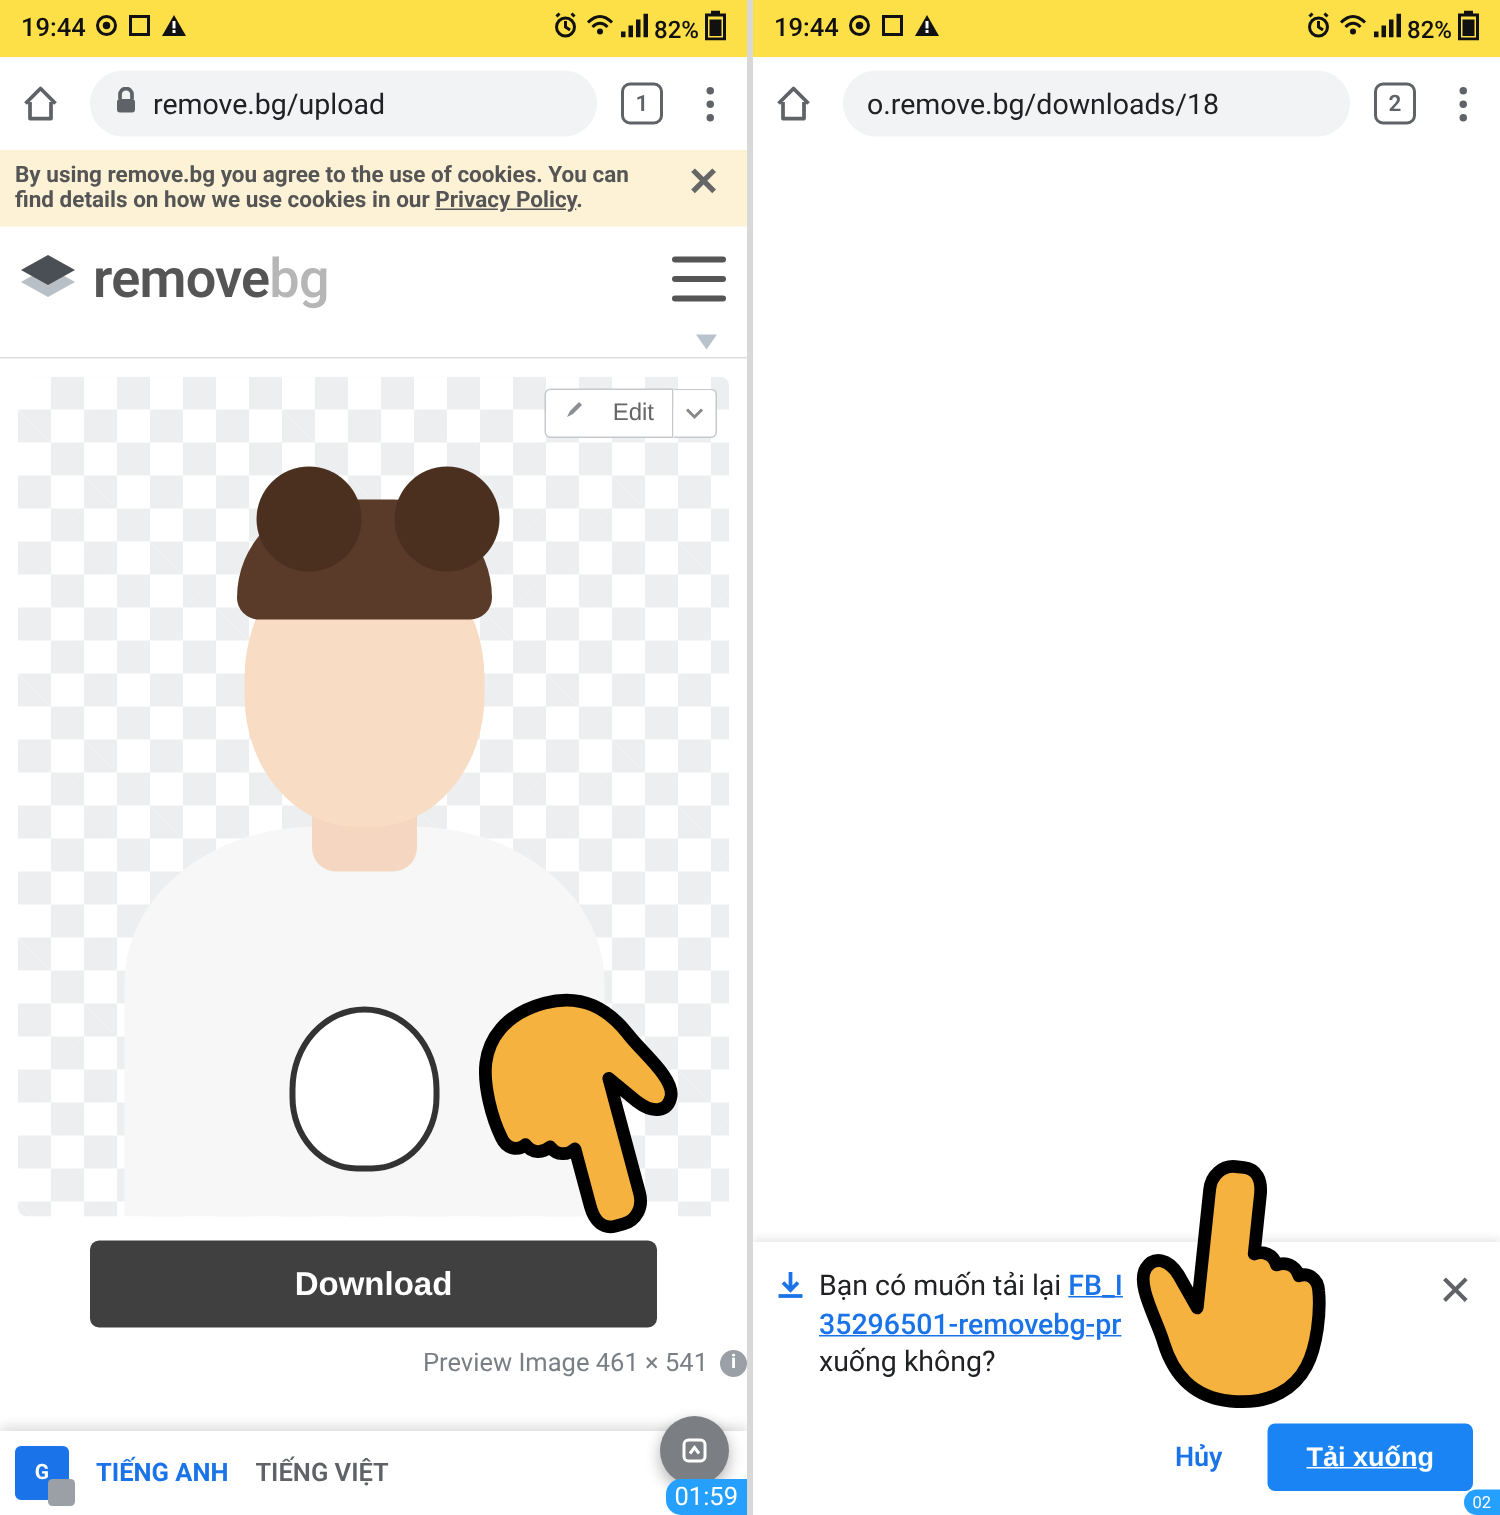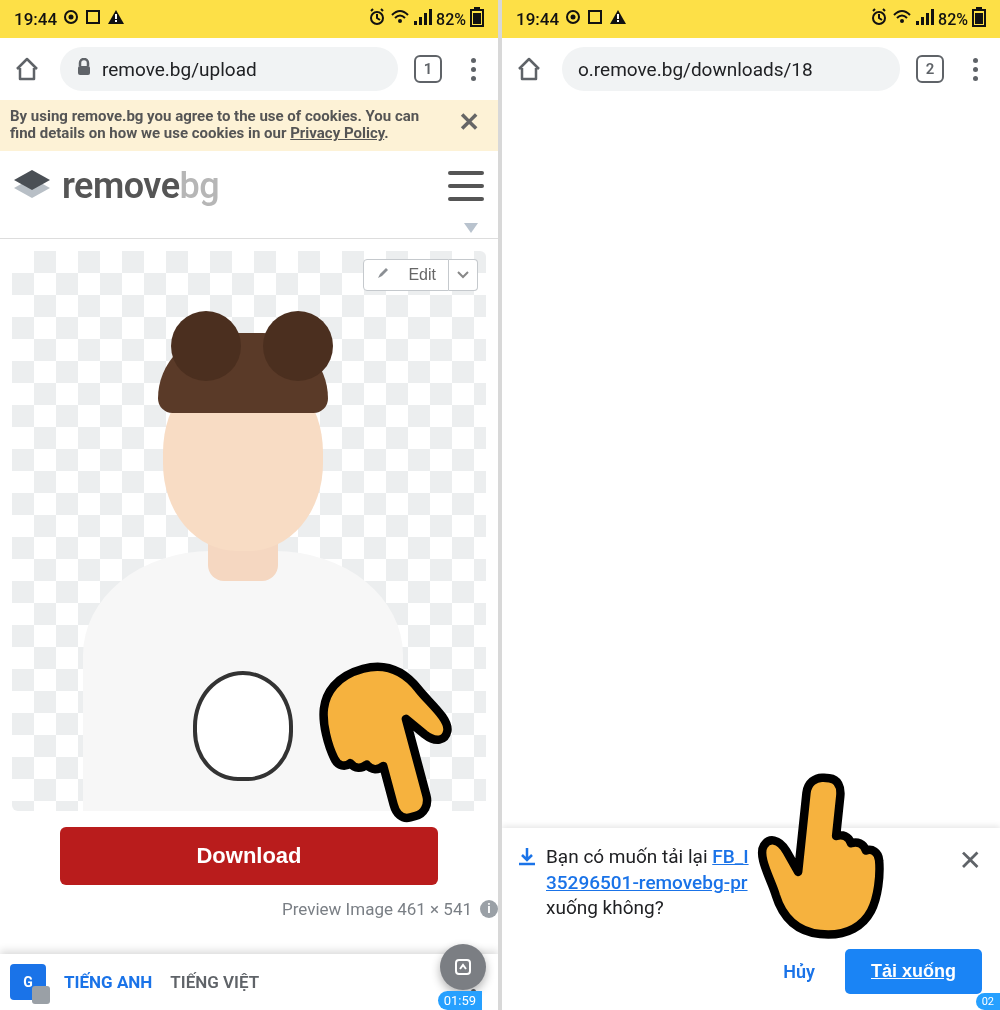--- a/index.html
+++ b/index.html
@@ -170,21 +170,21 @@
   .bun-l { bottom:430px; left:78px; }
   .bun-r { bottom:430px; right:60px; }
   .cat-patch {
     position:absolute; bottom:30px; left:50%; transform:translateX(-50%);
     width:100px; height:110px; background:#fff; border:4px solid #333; border-radius:50% 50% 45% 45%;
   }
 
   
   .download-btn {
     margin: 16px 60px 0 60px;
-    background:#b91c1c; color:#fff; font-size:22px; font-weight:600;
+    background:#404040; color:#fff; font-size:22px; font-weight:600;
     height:58px; border:none; border-radius:6px; display:block; width:calc(100% - 120px);
   }
   .preview-line {
     text-align:center; color:#7a7f85; font-size:17px; margin-top:14px;
     display:flex; justify-content:flex-end; align-items:center; gap:8px;
   }
   .info-dot { width:18px;height:18px;border-radius:50%;background:#9aa0a6;color:#fff;font-size:13px;display:inline-flex;align-items:center;justify-content:center;font-weight:700; }
 
   
   .translate-bar {
@@ -201,22 +201,22 @@
   .gtrans::after{content:"";position:absolute;right:-4px;bottom:-4px;width:18px;height:18px;background:#9aa0a6;border-radius:3px;}
   .lang-active { color:#1a73e8; }
   .lang-inactive { color:#5f6368; font-weight:600; }
   .go-top {
     position:absolute; right:12px; bottom:20px;
     width:46px;height:46px;border-radius:50%;background:#7b7e83;color:#fff;
     display:flex;align-items:center;justify-content:center;
     box-shadow:0 4px 10px rgba(0,0,0,0.3);
   }
   .time-pill {
-    position:absolute; right:16px; bottom:0; background:#26a0ff;color:#fff;
-    font-size:13px;padding:2px 6px;border-radius:10px 0 0 10px;
+    position:absolute; right:0; bottom:0; background:#26a0ff;color:#fff;
+    font-size:17px;padding:2px 6px;border-radius:10px 0 0 10px;
   }
 
   
   .content-blank { flex:1; background:#fff; }
   .dl-prompt {
     background:#fff; padding:16px 14px 8px 14px;
     box-shadow: 0 -2px 6px rgba(0,0,0,0.1);
     position:relative;
   }
   .dl-row { display:flex; gap:4px; align-items:flex-start; }

